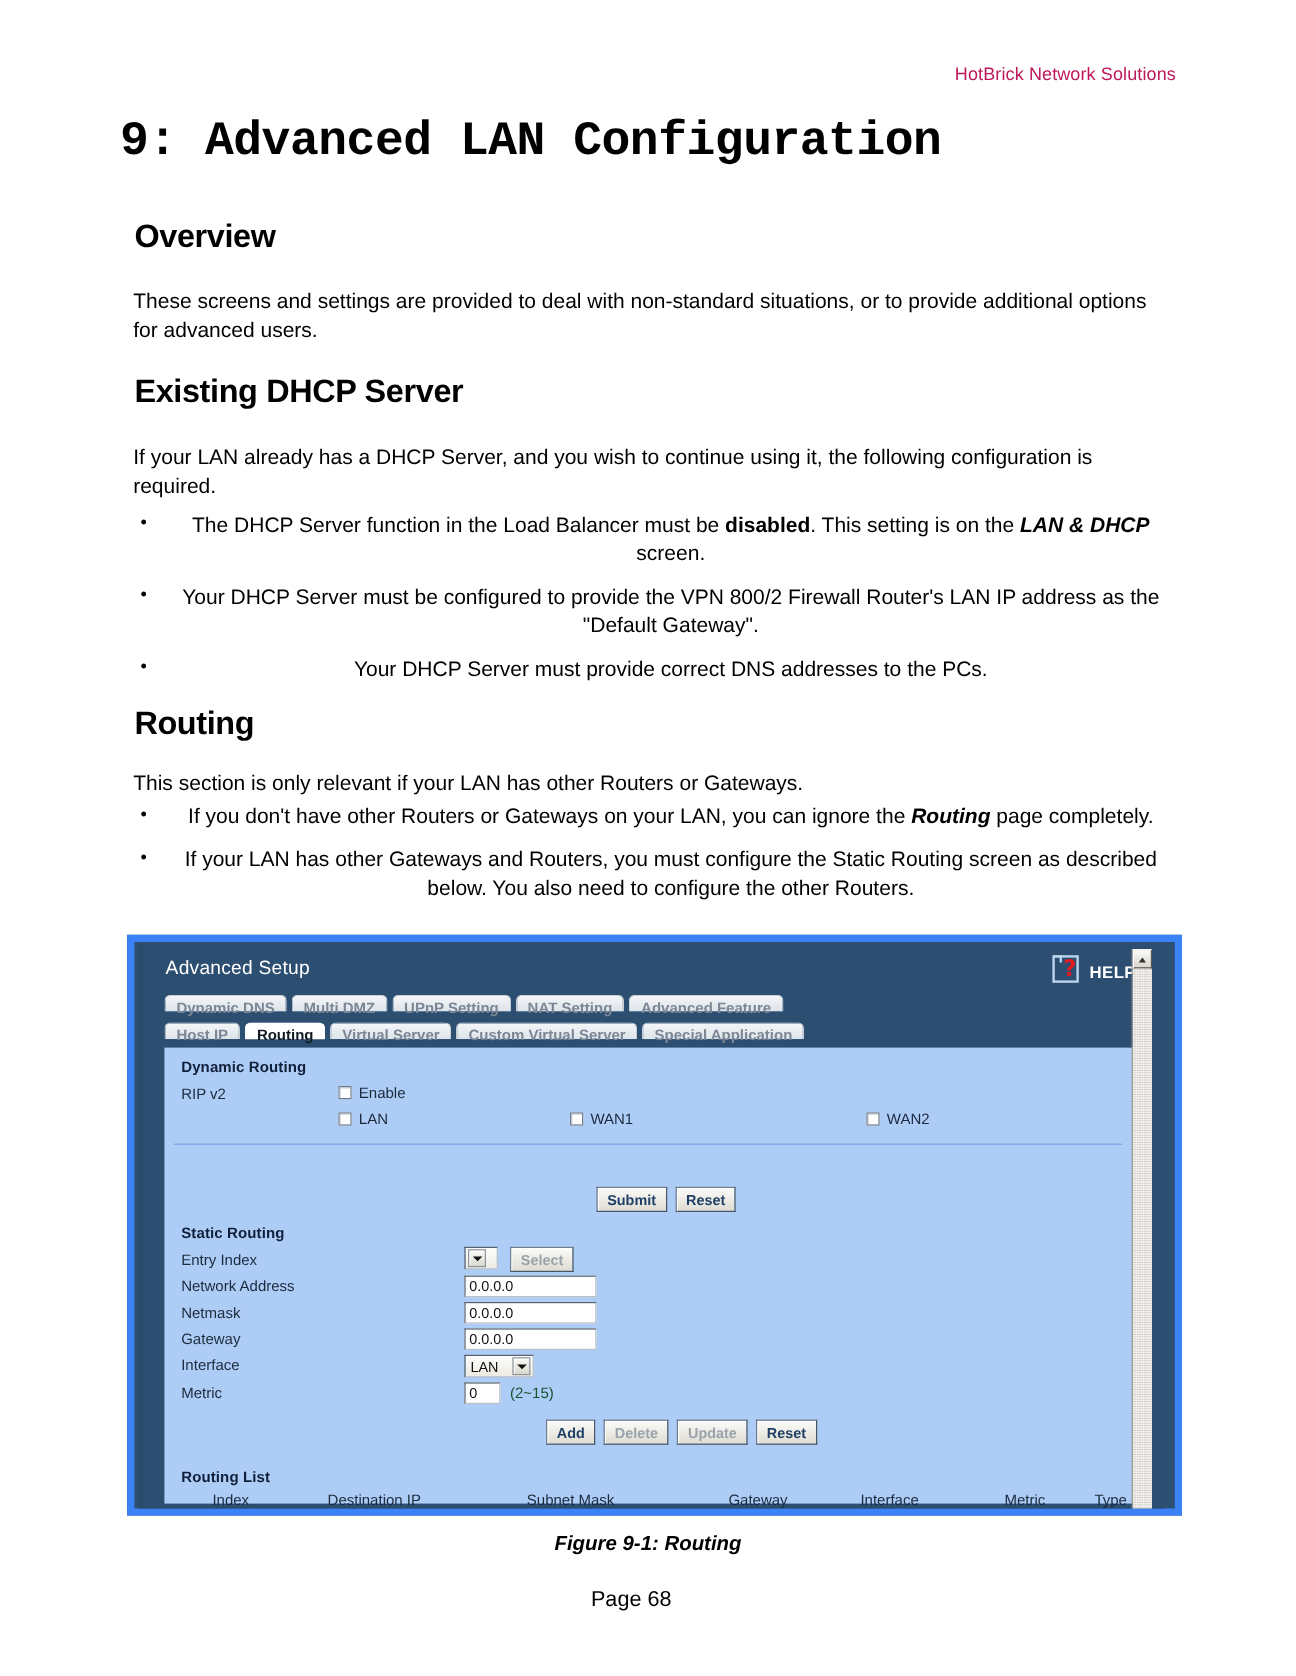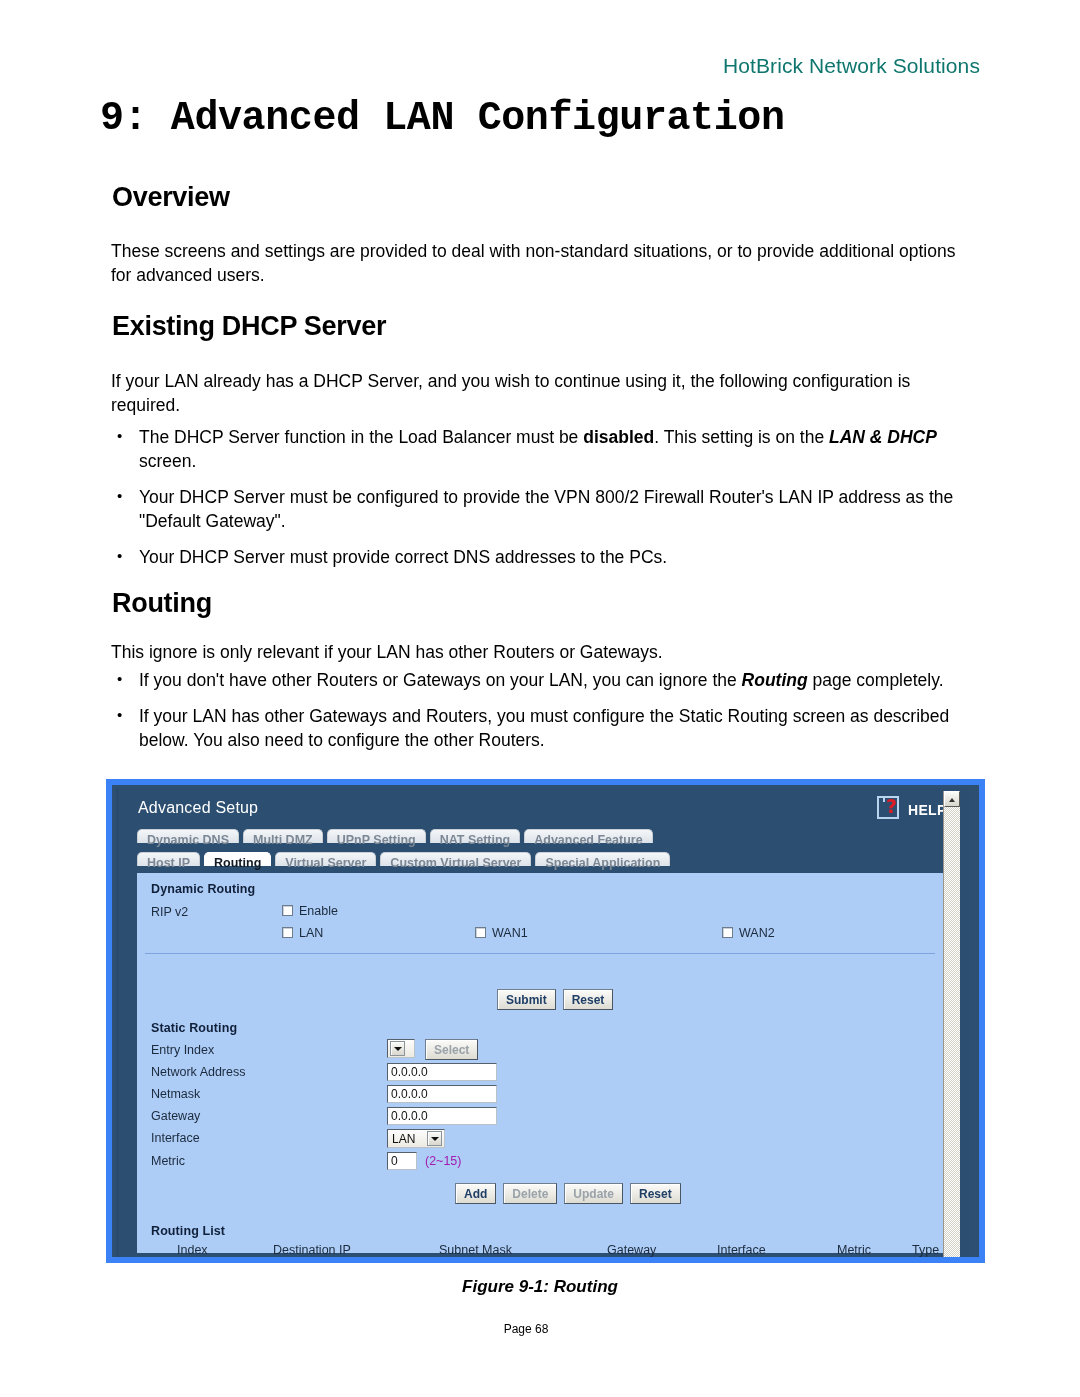--- a/index.html
+++ b/index.html
@@ -21,23 +21,23 @@
     position: absolute;
     left: 0; top: 0;
     width: 1080px;
     height: 1397px;
   }
 
   .running-head {
     position: absolute;
     right: 100px;
     top: 54px;
-    font-size: 21px;
+    font-size: 15px;
     letter-spacing: 0.1px;
-    color: #0f766e;
+    color: #be185d;
   }
 
   .chapter-title {
     position: absolute;
     left: 100px;
     top: 96px;
     font-family: Liberation Mono, monospace;
     font-weight: bold;
     font-size: 40px;
     letter-spacing: -0.4px;
@@ -78,20 +78,21 @@
     font-size: 17.5px;
     line-height: 24px;
   }
   ul.b-dhcp    { top: 425px; }
   ul.b-routing { top: 668px; }
 
   ul.bullets li {
     position: relative;
     padding-left: 28px;
     margin-bottom: 12px;
+    text-align: center;
   }
   ul.bullets li::before {
     content: "\2022";
     position: absolute;
     left: 6px;
     top: -1px;
     font-size: 15px;
   }
   b { font-weight: bold; }
   i.bi { font-style: italic; font-weight: bold; }
@@ -282,21 +283,21 @@
   .txtNet { left: 250px; top: 190px; width: 110px; }
   .txtMsk { left: 250px; top: 212px; width: 110px; }
   .txtGw  { left: 250px; top: 234px; width: 110px; }
   .txtMet { left: 250px; top: 279px; width: 30px; }
 
   .hint {
     position: absolute;
     left: 288px;
     top: 281px;
     font-size: 12.5px;
-    color: #a21caf;
+    color: #14532d;
   }
 
   .sel {
     position: absolute;
     height: 19px;
     background: linear-gradient(#fdfdfd, #eceae1);
     border: 1px solid #55606c;
     border-right-color: #b9c1c9;
     border-bottom-color: #b9c1c9;
     box-sizing: border-box;
@@ -393,21 +394,21 @@
     font-size: 17px;
     font-weight: bold;
     font-style: italic;
   }
   .footer {
     position: absolute;
     left: 0;
     top: 1322px;
     width: 1052px;
     text-align: center;
-    font-size: 12px;
+    font-size: 18px;
   }
 </style>
 </head>
 <body>
 
 <div class="page">
 
   <div class="running-head">HotBrick Network Solutions</div>
 
   <div class="chapter-title">9: Advanced LAN Configuration</div>
@@ -424,21 +425,21 @@
     </li>
     <li>
       <span>Your DHCP Server must be configured to provide the VPN 800/2 Firewall Router's LAN IP address as the "Default Gateway".</span>
     </li>
     <li>
       <span>Your DHCP Server must provide correct DNS addresses to the PCs.</span>
     </li>
   </ul>
 
   <h2 class="sec routing">Routing</h2>
-  <p class="body p-routing">This ignore is only relevant if your LAN has other Routers or Gateways.</p>
+  <p class="body p-routing">This section is only relevant if your LAN has other Routers or Gateways.</p>
 
   <ul class="bullets b-routing">
     <li>
       <span>If you don't have other Routers or Gateways on your LAN, you can ignore the </span><i class="bi">Routing</i><span> page completely.</span>
     </li>
     <li>
       <span>If your LAN has other Gateways and Routers, you must configure the Static Routing screen as described below. You also need to configure the other Routers.</span>
     </li>
   </ul>
 

